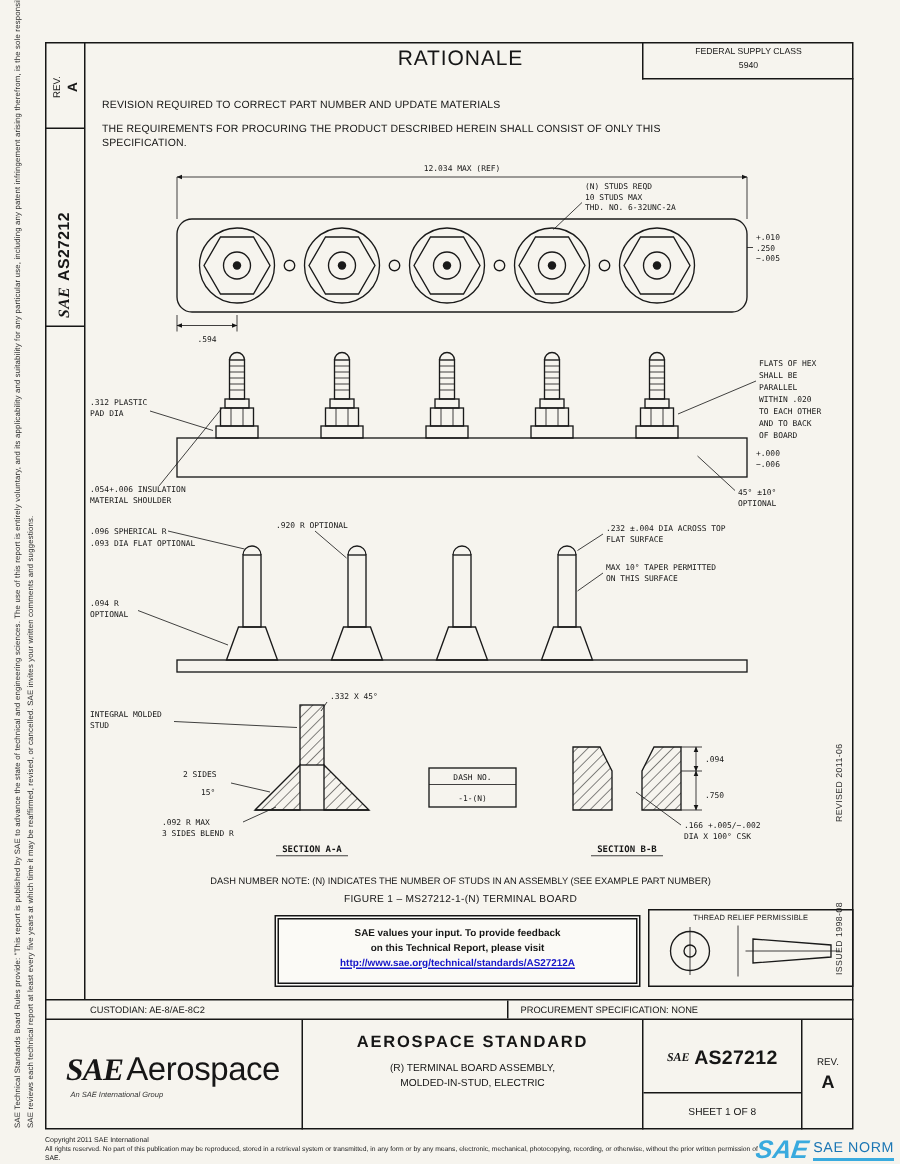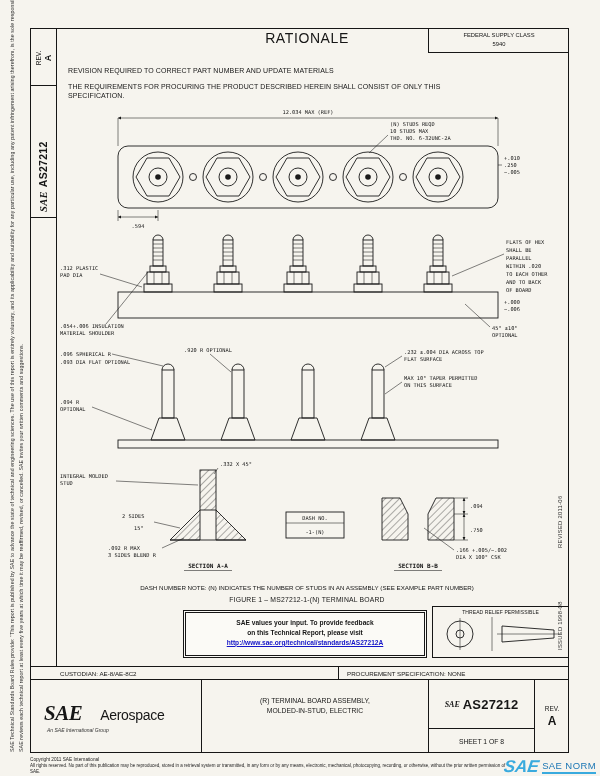--- a/index.html
+++ b/index.html
@@ -26,21 +26,21 @@
 .fbbox a{color:#1414c8;text-decoration:underline;font-weight:bold}
 .trbox{position:absolute;left:432px;top:606px;width:137px;height:52px;border:1px solid #161616;text-align:center}
 .trbox .trt{font-size:5px;padding-top:2px;letter-spacing:.1px}
 .custrow{position:absolute;left:30px;top:666px;width:539px;height:14px;border-top:1px solid #161616;border-bottom:1px solid #161616;display:flex;align-items:center;font-size:6.2px}
 .custrow .c1{width:308px;padding-left:30px}
 .custrow .c2{flex:1;border-left:1px solid #161616;padding-left:8px;align-self:stretch;display:flex;align-items:center}
 .tblock{position:absolute;left:30px;top:680px;width:539px;height:73px;display:flex}
 .tb-logo{width:172px;border-right:1px solid #161616;display:flex;flex-direction:column;justify-content:center;padding-left:14px}
 .tb-logo .row1{display:flex;align-items:baseline}
 .tb-logo .sae{font-style:italic;font-weight:900;font-size:21px;font-family:"Liberation Serif",serif;letter-spacing:-.5px}
-.tb-logo .aero{font-size:14px;font-weight:500;letter-spacing:-.3px;margin-left:18px}
+.tb-logo .aero{font-size:22px;font-weight:500;letter-spacing:-.3px;margin-left:2px}
 .tb-logo .tag{font-size:5px;font-style:italic;margin-top:1px;margin-left:3px;color:#333}
 .tb-center{flex:1;border-right:1px solid #161616;text-align:center;padding-top:9px}
 .tb-center .dt{font-size:11px;font-weight:bold;letter-spacing:1.2px}
 .tb-center .tl{font-size:6.8px;line-height:1.4;margin-top:7px}
 .tb-num{width:106px;border-right:1px solid #161616;display:flex;flex-direction:column}
 .tb-num .nrow{flex:1;border-bottom:1px solid #161616;display:flex;align-items:center;justify-content:center;gap:3px}
 .tb-num .npre{font-style:italic;font-weight:900;font-size:8px;font-family:"Liberation Serif",serif}
 .tb-num .nval{font-weight:bold;font-size:13px;letter-spacing:.2px}
 .tb-num .srow{height:24px;display:flex;align-items:center;justify-content:center;font-size:6.8px}
 .tb-rev{width:34px;display:flex;flex-direction:column;align-items:center;justify-content:center}
@@ -286,20 +286,21 @@
 
   <div class="tblock">
     <div class="tb-logo">
       <div class="row1">
         <span class="sae">SAE</span>
         <span class="aero">Aerospace</span>
       </div>
       <div class="tag">An SAE International Group</div>
     </div>
     <div class="tb-center">
+      <div class="dt">AEROSPACE STANDARD</div>
       <div class="tl">
         <div>(R) TERMINAL BOARD ASSEMBLY,</div>
         <div>MOLDED-IN-STUD, ELECTRIC</div>
       </div>
     </div>
     <div class="tb-num">
       <div class="nrow">
         <span class="npre">SAE</span>
         <span class="nval">AS27212</span>
       </div>

